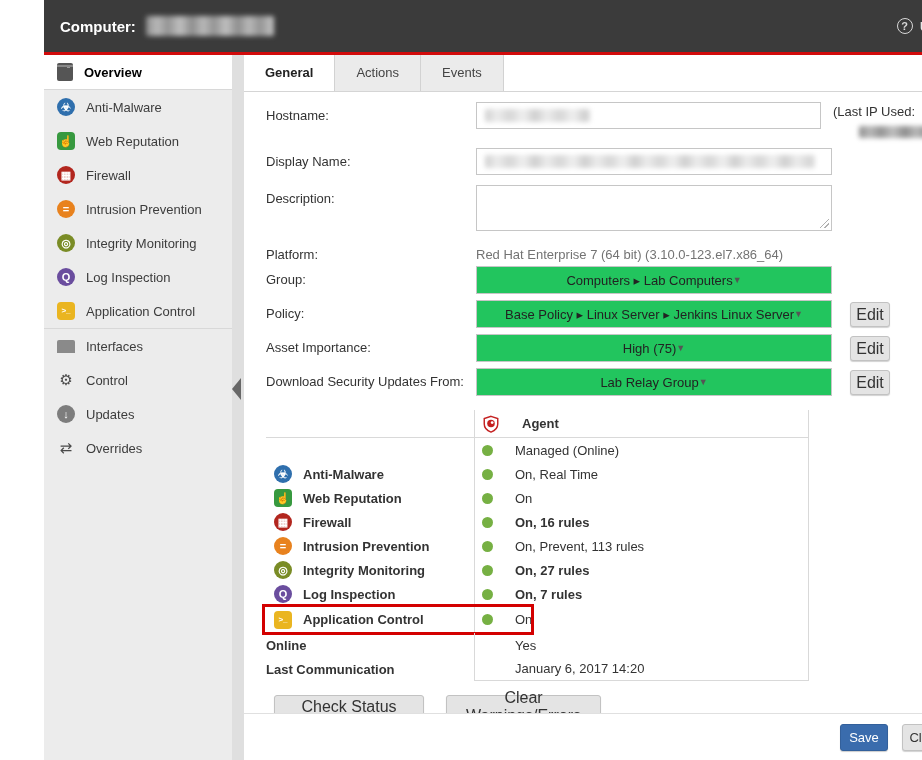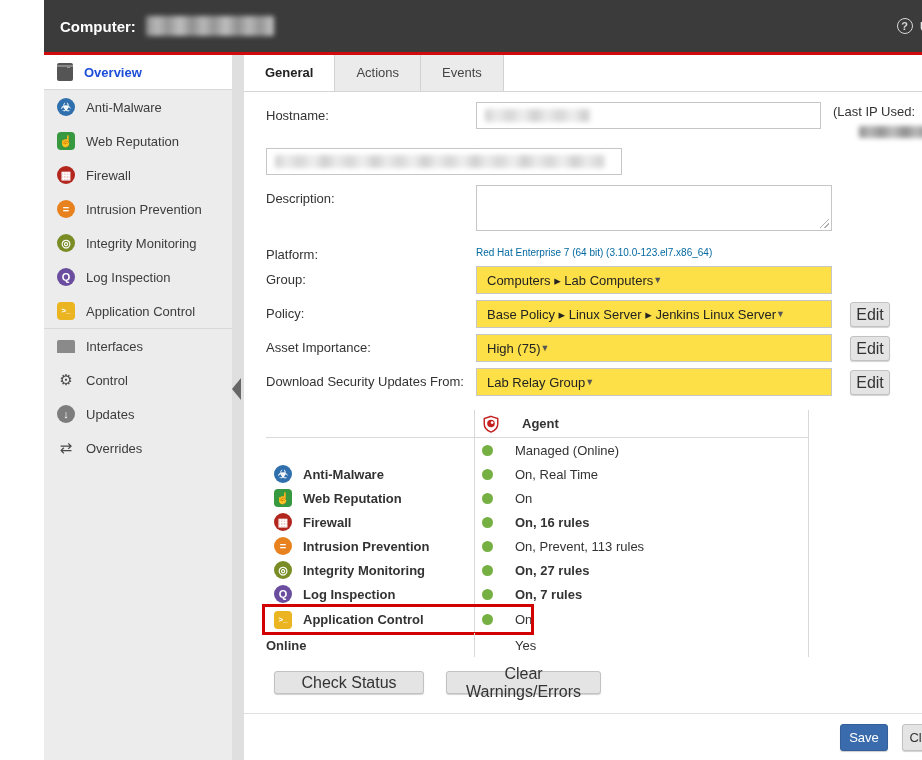--- a/index.html
+++ b/index.html
@@ -18,21 +18,21 @@
     font-size:11px; font-weight:bold; display:flex; align-items:center; justify-content:center; }
   .redline { height:3px; background:#d10b0b; }
 
   
   .body { display:flex; height:705px; }
 
   
   .sidebar { width:188px; background:#ececec; flex:none; }
   .side-item { height:34px; display:flex; align-items:center; gap:11px; padding-left:13px;
     font-size:13px; color:#3c3c3c; cursor:pointer; }
-  .side-item.selected { background:#fff; font-weight:bold; color:#1d4ed8; }
+  .side-item.selected { background:#fff; font-weight:bold; color:#000000; }
   .side-divider { height:1px; background:#d8d8d8; }
   .cicon { width:18px; height:18px; border-radius:50%; color:#fff; font-size:11px; line-height:18px;
     text-align:center; flex:none; font-weight:bold; }
   .sq { border-radius:4px; }
   .c-am { background:#2f6fad; } .c-wr { background:#37993f; } .c-fw { background:#b2261e; }
   .c-ip { background:#e8821e; } .c-im { background:#7a8c26; } .c-li { background:#6a4d9e; }
   .c-ac { background:#eab521; font-size:8px; letter-spacing:0; }
   .c-up { background:#7d7d7d; }
   .flat { background:none; color:#4a4a4a; font-size:15px; font-weight:normal; }
   .icon-overview { width:16px; height:18px; background:#555; border-radius:2px; flex:none;
@@ -67,23 +67,23 @@
   .fauxinput { width:356px; height:27px; border:1px solid #c6c6c6; background:#fff; display:flex;
     align-items:center; padding:0 8px; cursor:text; }
   .fauxinput .redacted { height:13px;
     background:repeating-linear-gradient(90deg,#cfcfcf 0px,#ececec 12px,#d6d6d6 25px,#f0f0f0 38px,#cfcfcf 50px); }
   .red-host { width:105px; } .red-disp { width:330px; } .red-ip { width:86px; height:12px; vertical-align:middle; }
   .lastip { margin-left:12px; font-size:13px; color:#333; line-height:19px; width:120px; }
   .lastip .line2 { text-align:right; }
   .fauxarea { width:356px; height:46px; border:1px solid #c6c6c6; background:#fff; position:relative; cursor:text; }
   .resize-corner { position:absolute; right:2px; bottom:2px; width:9px; height:9px;
     background:linear-gradient(135deg, transparent 0 45%, #b0b0b0 45% 55%, transparent 55% 70%, #b0b0b0 70% 80%, transparent 80%); }
-  .ftext { font-size:10px; color:#0369a1; padding-top:6px;text-align:center; }
-  .fselect { width:356px; height:28px; border:1px solid #c6c6c6; background:#fde047; display:flex;
-    align-items:center; justify-content:flex-start; padding:0 10px; font-size:13px; color:#222; cursor:pointer; }
+  .ftext { font-size:13px; color:#737373; padding-top:6px;text-align:center; }
+  .fselect { width:356px; height:28px; border:1px solid #c6c6c6; background:#22c55e; display:flex;
+    align-items:center; justify-content:center; padding:0 10px; font-size:13px; color:#222; cursor:pointer; }
   .caret { font-size:9px; color:#555; }
   .btn { display:inline-flex; align-items:center; justify-content:center; background:#e4e4e4;
     border:1px solid #c2c2c2; border-radius:3px; font-size:16px; color:#333; cursor:pointer;
     box-shadow:0 1px 1px rgba(0,0,0,0.18); }
   .edit-btn { width:40px; height:25px; margin-left:18px; margin-top:2px; }
 
   
   .status { margin-top:14px; width:543px; font-size:13px; color:#333; }
   .srow { display:flex; align-items:center; height:24px; position:relative; }
   .srow.header { height:28px; border-bottom:1px solid #d9d9d9; font-weight:bold; }
@@ -209,20 +209,21 @@
             <div class="fauxinput">
               <span class="redacted red-host"></span>
             </div>
             <div class="lastip">
               <div>(Last IP Used:</div>
               <div class="line2"><span class="redacted red-ip"></span><span>)</span></div>
             </div>
           </div>
 
           <div class="frow" style="margin-bottom:10px;">
+            <div class="flabel">Display Name:</div>
             <div class="fauxinput">
               <span class="redacted red-disp"></span>
             </div>
           </div>
 
           <div class="frow" style="margin-bottom:10px;">
             <div class="flabel">Description:</div>
             <div class="fauxarea">
               <span class="resize-corner"></span>
             </div>
@@ -370,20 +371,29 @@
             <div class="srow">
               <div class="cell-label plain">
                   <span>Online</span>
                 </div>
               <div class="cell-value">
                   <span class="dot hidden"></span>
                   <span class="sval">Yes</span>
                 </div>
             </div>
 
+            <div class="srow last">
+              <div class="cell-label plain">
+                  <span>Last Communication</span>
+                </div>
+              <div class="cell-value">
+                  <span class="dot hidden"></span>
+                  <span class="sval">January 6, 2017 14:20</span>
+                </div>
+            </div>
           </div>
 
           <div class="action-row">
             <button class="btn action-btn check-btn">Check Status</button>
             <button class="btn action-btn clear-btn">Clear Warnings/Errors</button>
           </div>
         </div>
 
         <div class="vscroll">
           <div class="vs-arrow vs-up">▲</div>

